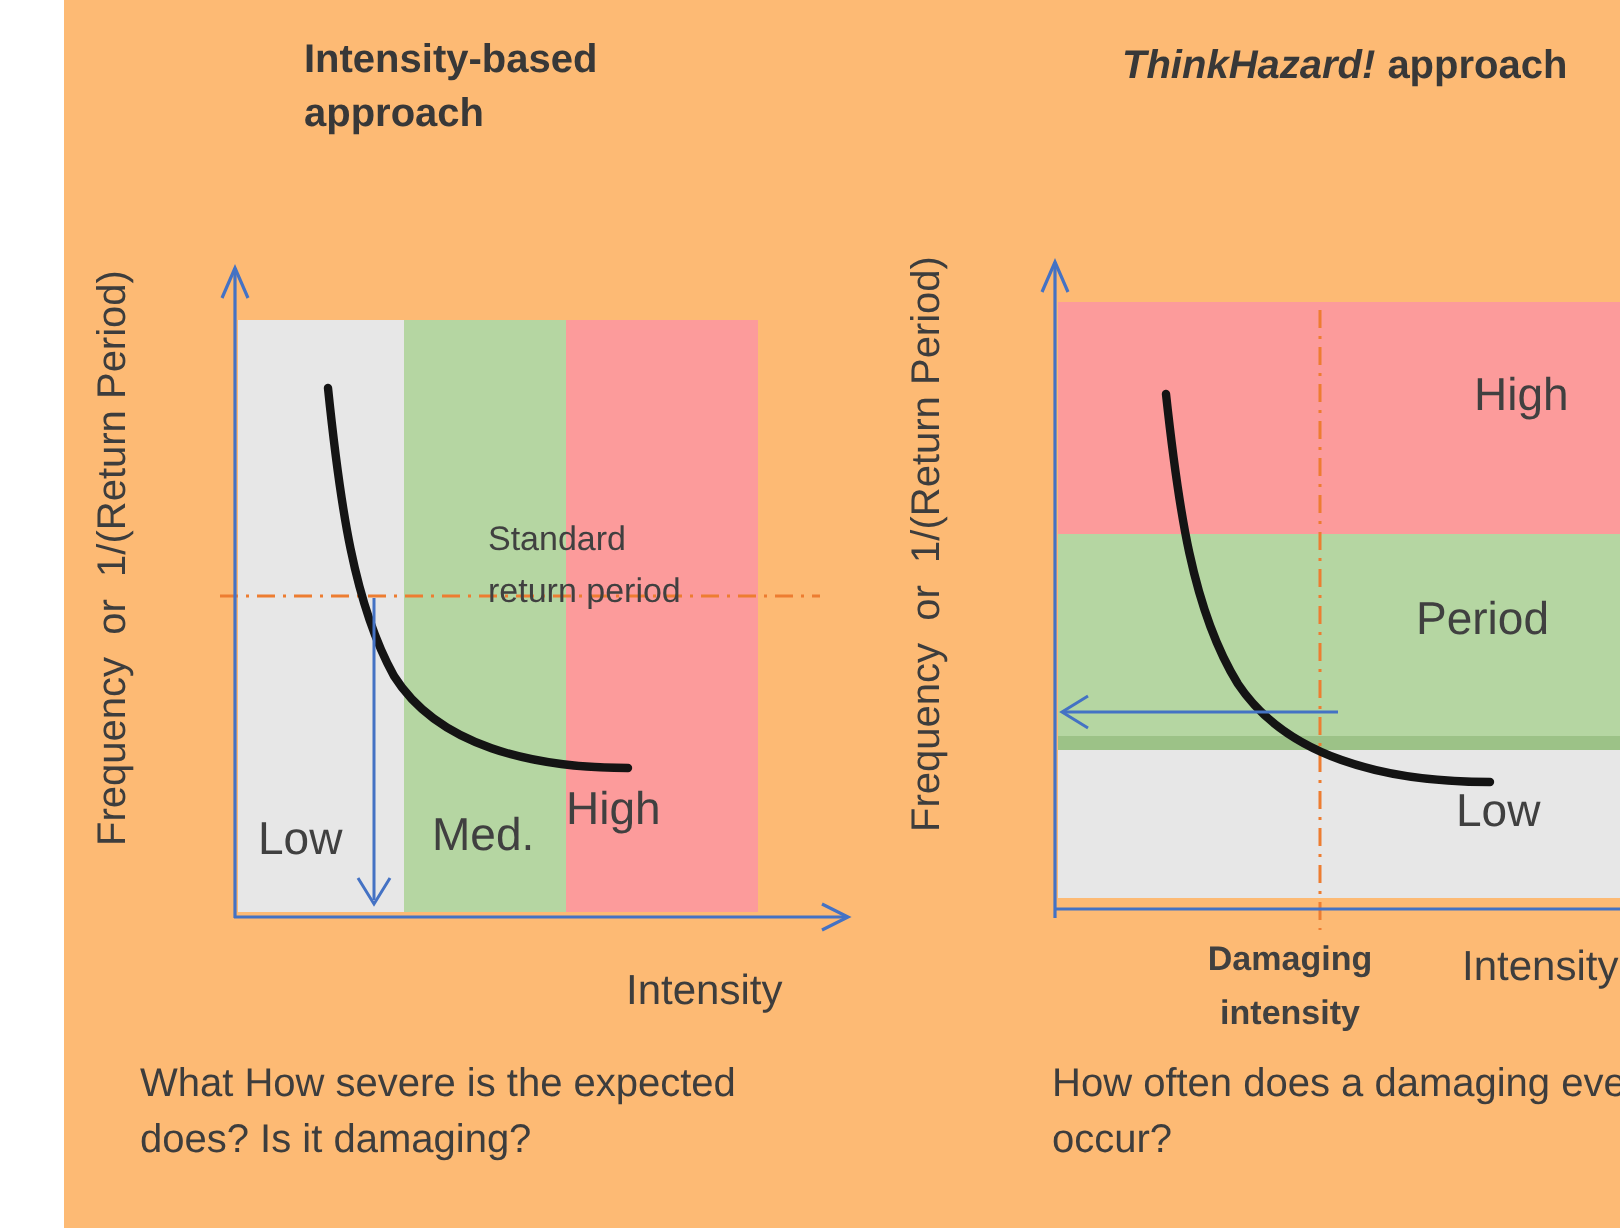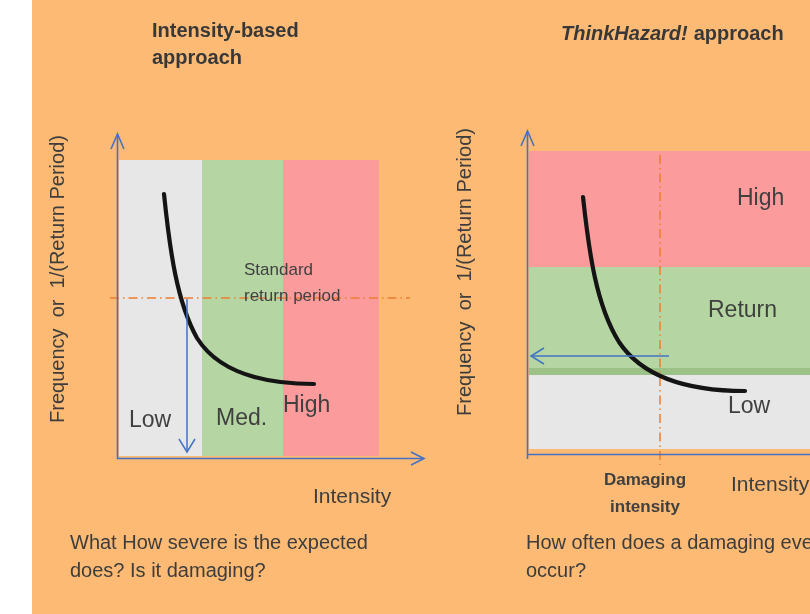--- a/index.html
+++ b/index.html
@@ -90,20 +90,20 @@
 return period</div>
   <div class="abs zone-label zl-low">Low</div>
   <div class="abs zone-label zl-med">Med.</div>
   <div class="abs zone-label zl-high">High</div>
   <div class="abs xlabel xlabel-left">Intensity</div>
   <div class="abs caption caption-left">What How severe is the expected does? Is it damaging?</div>
 
   <div class="abs panel-title title-right"><span class="brand-italic">ThinkHazard!</span><span class="title-rest">approach</span></div>
   <div class="abs ylabel ylabel-right">Frequency  or  1/(Return Period)</div>
   <div class="abs zone-label zr-high">High</div>
-  <div class="abs zone-label zr-medium">Return</div>
+  <div class="abs zone-label zr-medium">Period</div>
   <div class="abs zone-label zr-low">Low</div>
   <div class="abs annotation ann-right">Damaging
 intensity</div>
   <div class="abs xlabel xlabel-right">Intensity</div>
   <div class="abs caption caption-right">How often does a damaging event occur?</div>
 
 </div>
 
 </body></html>

